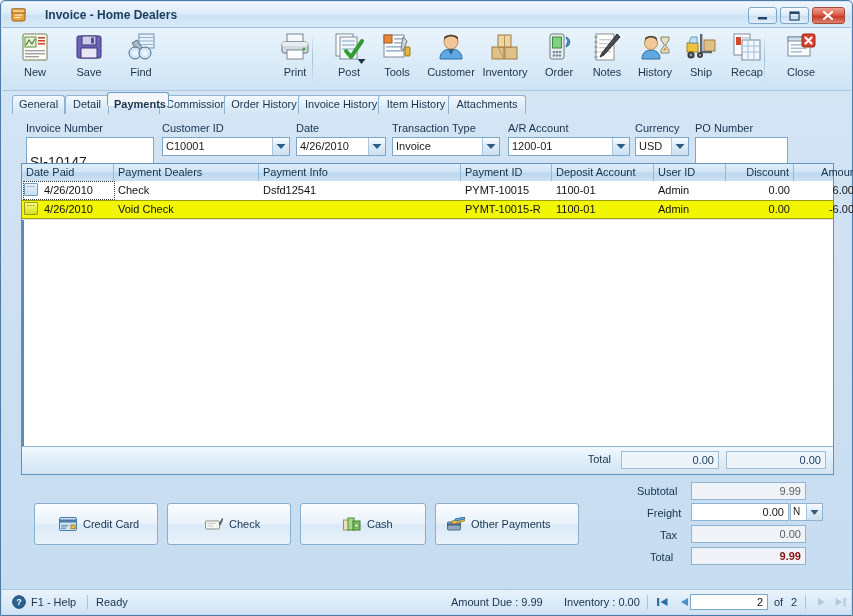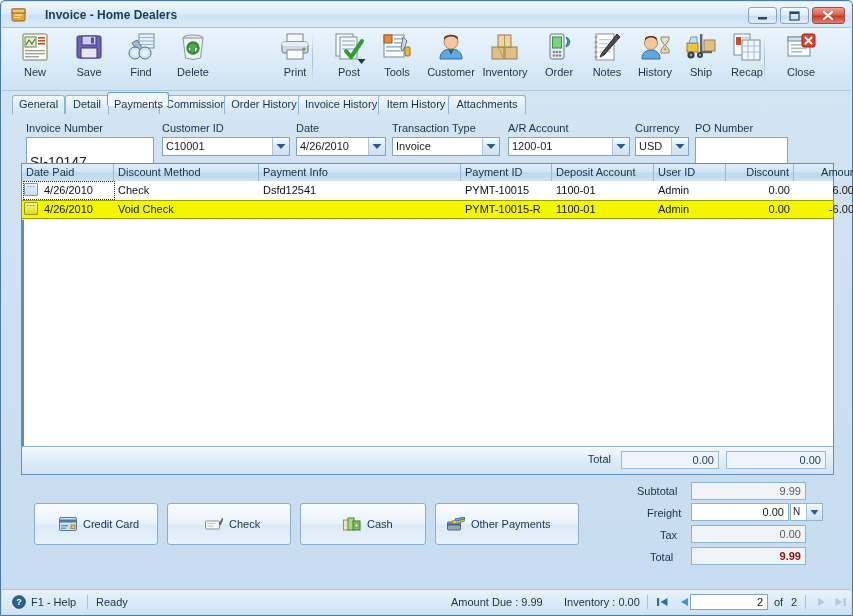--- a/index.html
+++ b/index.html
@@ -70,21 +70,21 @@
     position:absolute;top:4px;height:19px;box-sizing:border-box;
     border:1px solid #8fb4d2;border-bottom:none;border-radius:3px 3px 0 0;
     background:linear-gradient(to bottom,#f4f9fd 0%,#e1eef9 50%,#d2e4f3 100%);
     font-size:11px;color:#16334f;line-height:17px;text-align:center;
     padding:0 6px;white-space:nowrap;cursor:pointer;
   }
   .tab.active{
     top:1px;height:14px;line-height:22px;
     background:#f3f7fb;
     border-color:#6d9dc4;border-bottom:1px solid #f3f7fb;
-    font-weight:normal;z-index:5;
+    font-weight:bold;z-index:5;
   }
   
   #formarea{position:absolute;left:1px;top:114px;width:849px;height:50px;}
   .flabel{position:absolute;font-size:11px;color:#16334f;white-space:nowrap;}
   .finput{
     position:absolute;height:19px;box-sizing:border-box;
     border:1px solid #7da7c8;background:#fff;
     font-size:14px;color:#1a1a1a;line-height:17px;
     padding:16px 3px;white-space:nowrap;overflow:hidden;
   }
@@ -300,31 +300,20 @@
           <path d="M7 12 L12 9 L18 18 L14 22 Z" fill="#aab9c9" stroke="#5d7285"></path>
           <circle cx="10" cy="22" r="6" fill="#cfe4f5" stroke="#4c6d8c"></circle>
           <circle cx="20" cy="22" r="6" fill="#cfe4f5" stroke="#4c6d8c"></circle>
           <circle cx="10" cy="22" r="3" fill="#eaf5ff"></circle>
           <circle cx="20" cy="22" r="3" fill="#eaf5ff"></circle>
         </svg>
       </span>
       <span class="lb">Find</span>
     </div>
 
-    <div class="tbtn" style="left:164px">
-      <span class="ic">
-        <svg width="32" height="32" viewBox="0 0 32 32">
-          <ellipse cx="16" cy="7" rx="10" ry="3" fill="#e4e8ec" stroke="#8c949c"></ellipse>
-          <path d="M6 7 L8.5 27 Q16 30 23.5 27 L26 7 Z" fill="#edf1f4" stroke="#8c949c"></path>
-          <path d="M13 11 L19 11 L22 17 L18 17 L18 22 L13 22 L13 17 L10 17 Z" fill="#3fa03f" opacity="0.9"></path>
-          <circle cx="16" cy="17" r="5.5" fill="none" stroke="#2f8f2f" stroke-width="2.4"></circle>
-        </svg>
-      </span>
-      <span class="lb">Delete</span>
-    </div>
 
 
     <div class="tbtn" style="left:266px">
       <span class="ic">
         <svg width="32" height="32" viewBox="0 0 32 32">
           <rect x="8" y="3" width="16" height="8" fill="#f4f7fa" stroke="#7b858f"></rect>
           <rect x="3" y="11" width="26" height="11" rx="2" fill="#d2d9e0" stroke="#6c767f"></rect>
           <rect x="3" y="11" width="26" height="4" rx="1.5" fill="#e8edf2"></rect>
           <rect x="8" y="19" width="16" height="9" fill="#fbfdff" stroke="#7b858f"></rect>
           <circle cx="25" cy="18" r="1.6" fill="#46b046"></circle>
@@ -582,21 +571,21 @@
     </div>
 
     <span class="flabel" style="left:693px;top:7px">PO Number</span>
     <div class="finput" style="left:693px;top:22px;width:93px"></div>
   </div>
 
   <div id="gridwrap">
 
     <div id="gridhdr">
       <div class="gh" style="left:0px;width:92px">Date Paid</div>
-      <div class="gh" style="left:92px;width:145px">Discount Method</div>
+      <div class="gh" style="left:92px;width:145px">Payment Dealers</div>
       <div class="gh" style="left:237px;width:202px">Payment Info</div>
       <div class="gh" style="left:439px;width:91px">Payment ID</div>
       <div class="gh" style="left:530px;width:102px">Deposit Account</div>
       <div class="gh" style="left:632px;width:72px">User ID</div>
       <div class="gh r" style="left:704px;width:68px">Discount</div>
       <div class="gh r" style="left:772px;width:69px;border-right:none">Amount</div>
     </div>
 
     <div id="grid-left-accent"></div>
 

